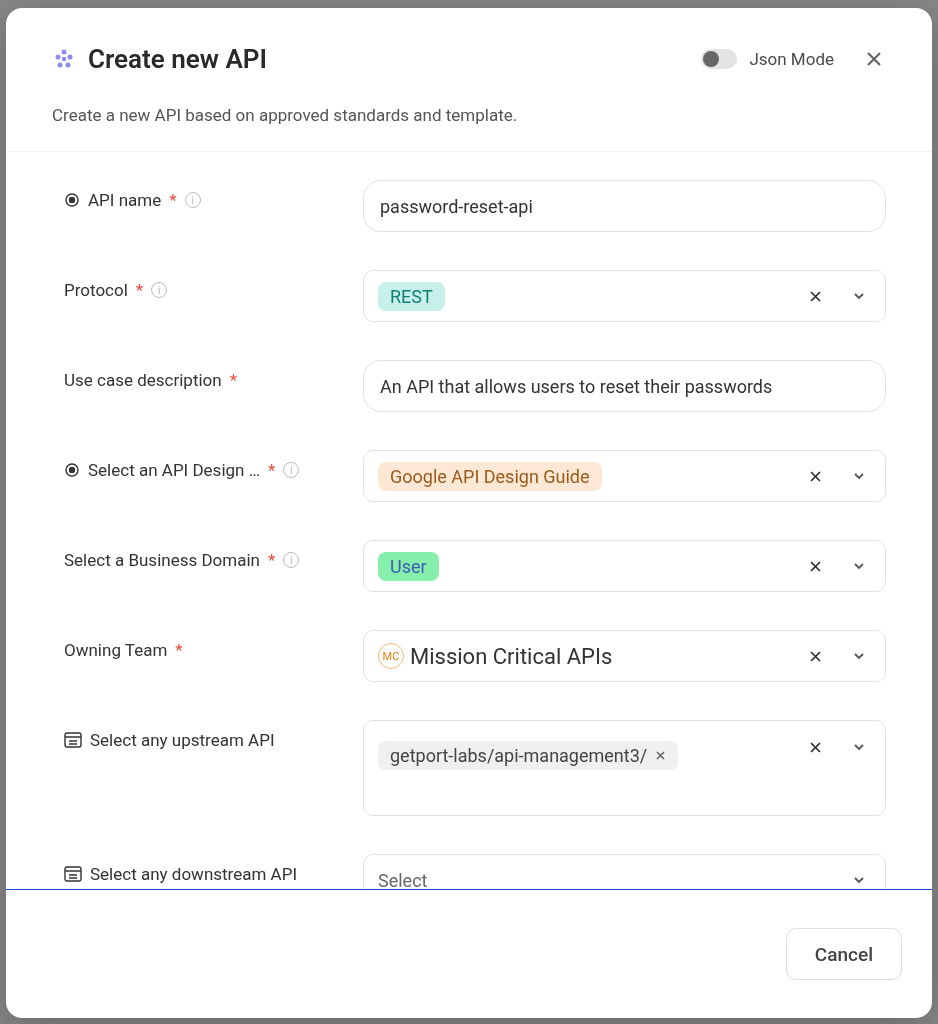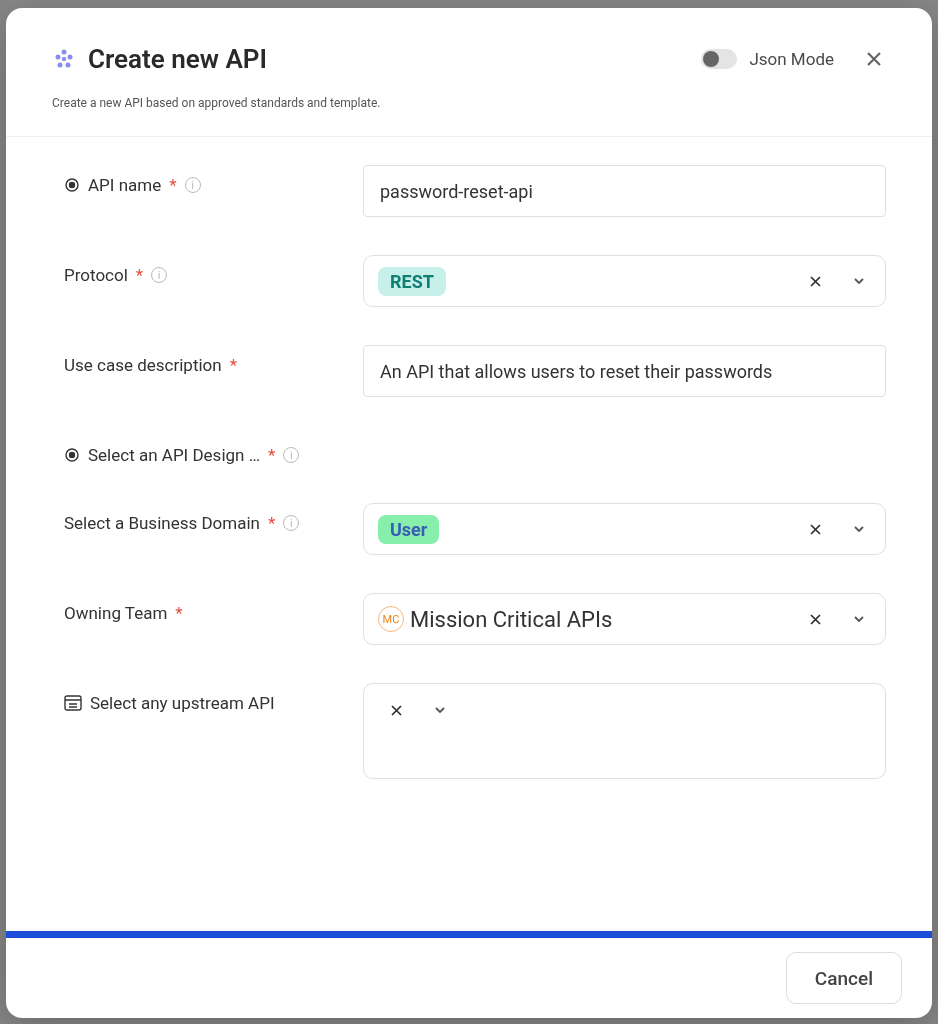--- a/index.html
+++ b/index.html
@@ -7,48 +7,48 @@
     .modal{position:absolute;top:8px;left:6px;right:6px;bottom:6px;background:#fff;border-radius:16px;box-shadow:0 8px 40px rgba(0,0,0,.25);display:flex;flex-direction:column;overflow:hidden}
     .header{padding:36px 46px 26px;border-bottom:1px solid #f0f0f0}
     .header-row{display:flex;align-items:center;gap:12px}
     .logo-icon{width:24px;height:24px;flex-shrink:0}
     .title{font-size:26px;font-weight:600;color:#2a2a2a;flex:1}
     .toggle-wrap{display:flex;align-items:flex-start;gap:12px}
     .toggle{width:36px;height:20px;background:#e4e4e4;border-radius:999px;position:relative;cursor:pointer}
     .toggle-knob{position:absolute;width:16px;height:16px;background:#666;border-radius:50%;top:2px;left:2px}
     .toggle-label{font-size:17px;color:#4a4a4a}
     .close{width:24px;height:24px;display:flex;align-items:center;justify-content:center;cursor:pointer;color:#666;margin-left:16px}
-    .subtitle{font-size:12px;color:#555;margin-top:22px}
+    .subtitle{font-size:17px;color:#555;margin-top:31px}
     .body{flex:1;overflow-y:auto;padding:28px 46px 20px 58px}
     .field{display:flex;align-items:flex-start;margin-bottom:38px;gap:29px}
     .label-col{width:270px;flex-shrink:0;display:flex;align-items:center;gap:8px;padding-top:10px;font-size:17px;color:#333}
     .label-text{white-space:nowrap;overflow:hidden;text-overflow:ellipsis}
     .required{color:#e74c3c}
     .info-icon{width:16px;height:16px;border:1.3px solid #bbb;border-radius:50%;display:inline-flex;align-items:center;justify-content:center;font-size:11px;color:#bbb;flex-shrink:0}
     .radio-icon{width:16px;height:16px;flex-shrink:0}
     .list-icon{width:18px;height:16px;flex-shrink:0}
     .input-col{flex:1}
-    .text-input{width:100%;height:52px;border:1px solid #e0e0e0;border-radius:4px;padding:0 16px;font-size:18px;color:#333;outline:none}
+    .text-input{width:100%;height:52px;border:1px solid #e0e0e0;border-radius:18px;padding:0 16px;font-size:18px;color:#333;outline:none}
     .select-box{width:100%;min-height:52px;border:1px solid #e0e0e0;border-radius:10px;display:flex;align-items:center;padding:0 8px 0 14px;gap:8px}
     .select-content{flex:1;display:flex;align-items:center;flex-wrap:wrap;gap:6px;padding:6px 0}
-    .tag{padding:4px 12px;border-radius:8px;font-size:18px;font-weight:700}
+    .tag{padding:4px 12px;border-radius:8px;font-size:18px;font-weight:400}
     .tag-teal{background:#c8f0eb;color:#0d7f73}
     .tag-orange{background:#fce8d4;color:#9c5a1f}
     .tag-blue{background:#86efac;color:#3a5db3}
     .tag-gray{background:#f0f0f0;color:#444;display:inline-flex;align-items:center;gap:8px;font-weight:400}
     .tag-gray .x{color:#666;cursor:pointer;font-size:14px}
     .avatar{width:26px;height:26px;border-radius:50%;border:1.5px solid #f5b878;display:flex;align-items:center;justify-content:center;font-size:11px;font-weight:400;color:#e8841a;flex-shrink:0}
     .team-name{font-size:22px;color:#333}
     .select-clear{width:36px;height:36px;display:flex;align-items:center;justify-content:center;cursor:pointer;color:#2a2a2a;font-size:16px}
     .select-chevron{width:36px;height:36px;display:flex;align-items:center;justify-content:center;cursor:pointer;color:#555}
     .placeholder{font-size:18px;color:#666}
     .multiline{min-height:96px;align-items:flex-start;padding-top:14px}
     .multiline .select-content{align-items:flex-start}
     .multiline .select-clear,.multiline .select-chevron{margin-top:-6px}
-    .footer{border-top:7px solid #1d4ed8;padding:14px 30px;display:flex;justify-content:flex-end;gap:2px}
+    .footer{border-top:1px solid #1d4ed8;padding:38px 30px;display:flex;justify-content:flex-end;gap:2px}
     .btn{height:52px;padding:0 28px;border-radius:10px;font-size:19px;font-weight:500;cursor:pointer;border:none;display:flex;align-items:center}
     .btn-cancel{background:#fff;border:1px solid #ddd;color:#444}
     .btn-execute{background:#26c6d9;color:#fff}
     svg{display:block}
   </style>
 </head>
 <body>
 
 <div class="modal">
   <div class="header">
@@ -138,20 +138,37 @@
         <span class="radio-icon">
             <svg viewBox="0 0 16 16" fill="none" stroke="#333" stroke-width="1.4">
               <circle cx="8" cy="8" r="6"></circle>
               <circle cx="8" cy="8" r="2.5" fill="#333"></circle>
             </svg>
           </span>
         <span class="label-text">Select an API Design …</span>
         <span class="required">*</span>
         <span class="info-icon">i</span>
       </div>
+      <div class="input-col">
+        <div class="select-box">
+          <div class="select-content">
+              <span class="tag tag-orange">Google API Design Guide</span>
+            </div>
+          <span class="select-clear">
+              <svg width="13" height="13" viewBox="0 0 13 13" stroke="currentColor" stroke-width="1.6" fill="none">
+                <path d="M2 2l9 9M11 2l-9 9"></path>
+              </svg>
+            </span>
+          <span class="select-chevron">
+              <svg width="14" height="14" viewBox="0 0 14 14" stroke="currentColor" stroke-width="1.8" fill="none">
+                <path d="M3 5l4 4 4-4"></path>
+              </svg>
+            </span>
+        </div>
+      </div>
     </div>
 
     <div class="field">
       <div class="label-col">
         <span class="label-text">Select a Business Domain</span>
           <span class="required">*</span>
         <span class="info-icon">i</span>
       </div>
       <div class="input-col">
         <div class="select-box">
@@ -202,33 +219,66 @@
         <span class="list-icon">
             <svg viewBox="0 0 18 16" fill="none" stroke="#333" stroke-width="1.4">
               <rect x="1" y="1" width="16" height="14" rx="2"></rect>
               <path d="M1 5h16M5 9h8M5 12h8"></path>
             </svg>
           </span>
         <span class="label-text">Select any upstream API</span>
       </div>
       <div class="input-col">
         <div class="select-box multiline">
-          <span class="select-clear">
-              <svg width="13" height="13" viewBox="0 0 13 13" stroke="currentColor" stroke-width="1.6" fill="none">
-                <path d="M2 2l9 9M11 2l-9 9"></path>
-              </svg>
-            </span>
-          <span class="select-chevron">
-              <svg width="14" height="14" viewBox="0 0 14 14" stroke="currentColor" stroke-width="1.8" fill="none">
-                <path d="M3 5l4 4 4-4"></path>
-              </svg>
-            </span>
-        </div>
-      </div>
-    </div>
-
+          <div class="select-content">
+            <span class="tag tag-gray">
+              <span>getport-labs/api-management3/</span>
+              <span class="x">
+                  <svg width="11" height="11" viewBox="0 0 11 11" stroke="currentColor" stroke-width="1.6" fill="none">
+                    <path d="M2 2l7 7M9 2l-7 7"></path>
+                  </svg>
+                </span>
+            </span>
+          </div>
+          <span class="select-clear">
+              <svg width="13" height="13" viewBox="0 0 13 13" stroke="currentColor" stroke-width="1.6" fill="none">
+                <path d="M2 2l9 9M11 2l-9 9"></path>
+              </svg>
+            </span>
+          <span class="select-chevron">
+              <svg width="14" height="14" viewBox="0 0 14 14" stroke="currentColor" stroke-width="1.8" fill="none">
+                <path d="M3 5l4 4 4-4"></path>
+              </svg>
+            </span>
+        </div>
+      </div>
+    </div>
+
+    <div class="field">
+      <div class="label-col">
+        <span class="list-icon">
+            <svg viewBox="0 0 18 16" fill="none" stroke="#333" stroke-width="1.4">
+              <rect x="1" y="1" width="16" height="14" rx="2"></rect>
+              <path d="M1 5h16M5 9h8M5 12h8"></path>
+            </svg>
+          </span>
+        <span class="label-text">Select any downstream API</span>
+      </div>
+      <div class="input-col">
+        <div class="select-box">
+          <div class="select-content">
+              <span class="placeholder">Select</span>
+            </div>
+          <span class="select-chevron">
+              <svg width="14" height="14" viewBox="0 0 14 14" stroke="currentColor" stroke-width="1.8" fill="none">
+                <path d="M3 5l4 4 4-4"></path>
+              </svg>
+            </span>
+        </div>
+      </div>
+    </div>
 
   </div>
 
   <div class="footer">
     <button class="btn btn-cancel">Cancel</button>
   </div>
 </div>
 
 </body></html>

